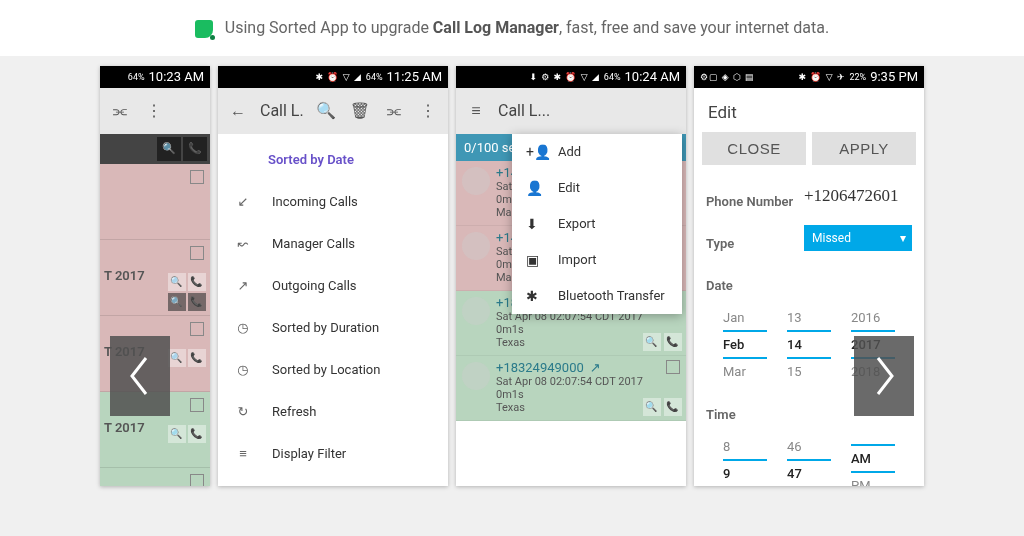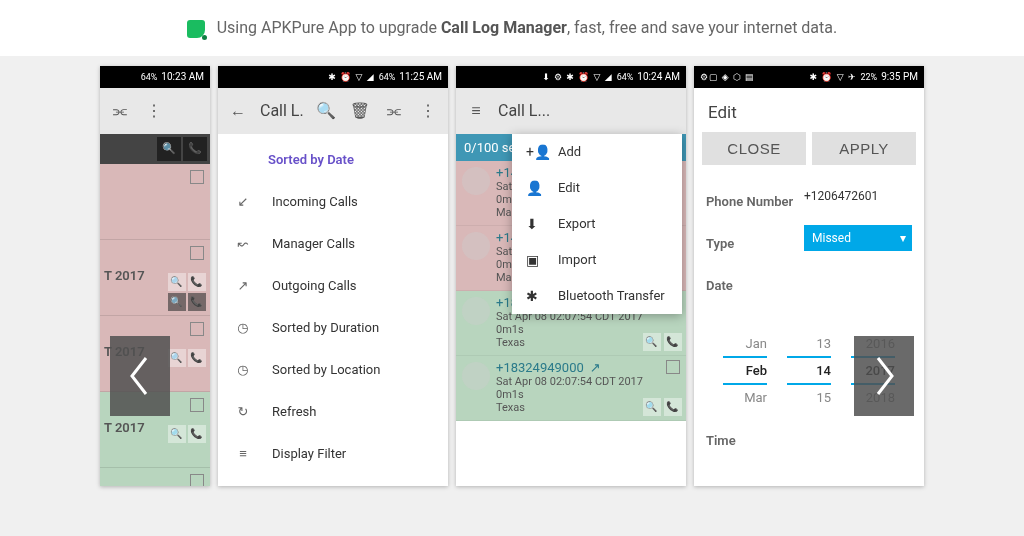--- a/index.html
+++ b/index.html
@@ -11,21 +11,21 @@
 .banner strong { color: #555; font-weight: 700; }
 
 .screens { display: flex; gap: 8px; padding: 10px 20px 16px 20px; justify-content: center; position: relative; }
 
 .phone { width: 230px; background: #fff; box-shadow: 0 1px 4px rgba(0,0,0,0.25); position: relative; overflow: hidden; height: 420px;}
 .phone.narrow { width: 110px; overflow:hidden; }
 
 .status-bar { background: #000; color: #fff; font-size: 10px; height: 22px; display: flex; align-items: center; justify-content: flex-end; padding: 0 6px; gap: 4px; white-space: nowrap; }
 .status-bar .icons { font-size: 9px; letter-spacing: 1px; }
 .status-bar .batt { font-size: 9px; }
-.status-bar .time { font-size: 10px; }
+.status-bar .time { font-size: 13px; }
 
 .app-bar { background: #e8e8e8; height: 46px; display: flex; align-items: center; padding: 0 8px; gap: 10px; }
 .app-bar .icon-btn { width: 24px; height: 24px; display: flex; align-items: center; justify-content: center; color: #555; }
 .app-bar .title { font-size: 16px; color: #444; flex: 1; white-space: nowrap; overflow: hidden; }
 
 .side-menu { padding: 8px 0; }
 .menu-header { color: #6851c9; font-size: 13px; font-weight: 600; padding: 10px 20px 14px 50px; }
 .menu-item { display: flex; align-items: center; padding: 12px 16px; gap: 20px; font-size: 13px; color: #333; }
 .menu-item .micon { width: 18px; height: 18px; color: #666; display:flex; align-items:center; justify-content:center; font-size:13px;}
 .menu-section { color: #999; font-size: 12px; padding: 14px 16px 6px; }
@@ -47,25 +47,25 @@
 .dropdown-menu { position: absolute; right: 4px; top: 68px; background: #fff; box-shadow: 0 2px 10px rgba(0,0,0,0.3); width: 170px; z-index: 10; }
 .dd-item { display:flex; align-items:center; gap:14px; padding:10px 14px; font-size:13px; color:#333;}
 .dd-item .dicon { width:18px; font-size:14px; color:#333;}
 
 .edit-screen { background:#fff; }
 .edit-title { font-size:17px; color:#444; padding:14px 14px 10px;}
 .btn-row { display:flex; gap:6px; padding:0 8px 10px;}
 .btn-row button { flex:1; background:#e0e0e0; border:none; padding:8px; font-size:15px; color:#555; letter-spacing:0.5px;}
 .field-row { display:flex; align-items:center; padding:8px 12px; gap:8px;}
 .field-label { width:90px; font-size:13px; color:#666; font-weight:600;margin-top:11px;}
-.field-value { font-size:12px; color:#333;}
+.field-value { font-size:17px; color:#333;font-family:Liberation Serif, serif;}
 .type-select { background:#00a8e8; color:#fff; flex:1; padding:6px 8px; font-size:12px; position:relative;}
 .type-select::after { content:'▾'; position:absolute; right:6px;}
 .picker { display:flex; justify-content:center; gap:20px; padding:4px 12px;}
-.pcol { text-align:right; width:44px;margin-top:26px;}
+.pcol { text-align:left; width:44px;}
 .pcol div { padding:5px 0; font-size:13px; color:#888;}
 .pcol .sel { color:#222; border-top:2px solid #00a8e8; border-bottom:2px solid #00a8e8; font-weight:500;}
 
 .nav-arrow { position:absolute; top:280px; width:60px; height:80px; background:rgba(80,80,80,0.85); display:flex; align-items:center; justify-content:center; z-index:50; cursor:pointer;}
 .nav-arrow svg { stroke:#fff; stroke-width:3; fill:none;}
 .nav-arrow.left { left:110px;}
 .nav-arrow.right { right:110px;}
 
 .stub-left { background:#d9b8b8;}
 .stub-left .srow { height:76px; border-bottom:1px solid rgba(0,0,0,0.1); position:relative;}
@@ -75,21 +75,21 @@
 .stub-left .hi { position:absolute; right:4px; bottom:24px; display:flex; gap:2px;}
 .stub-left .hi span { width:18px; height:18px; background:rgba(255,255,255,0.4); display:flex; align-items:center; justify-content:center; font-size:10px;}
 .stub-left .hi2 { position:absolute; right:4px; bottom:4px; display:flex; gap:2px;}
 .stub-left .hi2 span { width:18px; height:18px; background:rgba(50,50,50,0.6); display:flex; align-items:center; justify-content:center; font-size:10px; color:#fff;}
 </style>
 </head>
 <body>
 
 <div class="banner">
   <span class="logo"></span>
-  <span>Using APKPure App to upgrade </span><strong>Call Log Manager</strong><span>, fast, free and save your internet data.</span>
+  <span>Using Sorted App to upgrade </span><strong>Call Log Manager</strong><span>, fast, free and save your internet data.</span>
 </div>
 
 <div class="screens">
 
   <div class="phone narrow">
     <div class="status-bar">
       <span class="batt">64%</span>
       <span class="time">10:23 AM</span>
     </div>
     <div class="app-bar">

